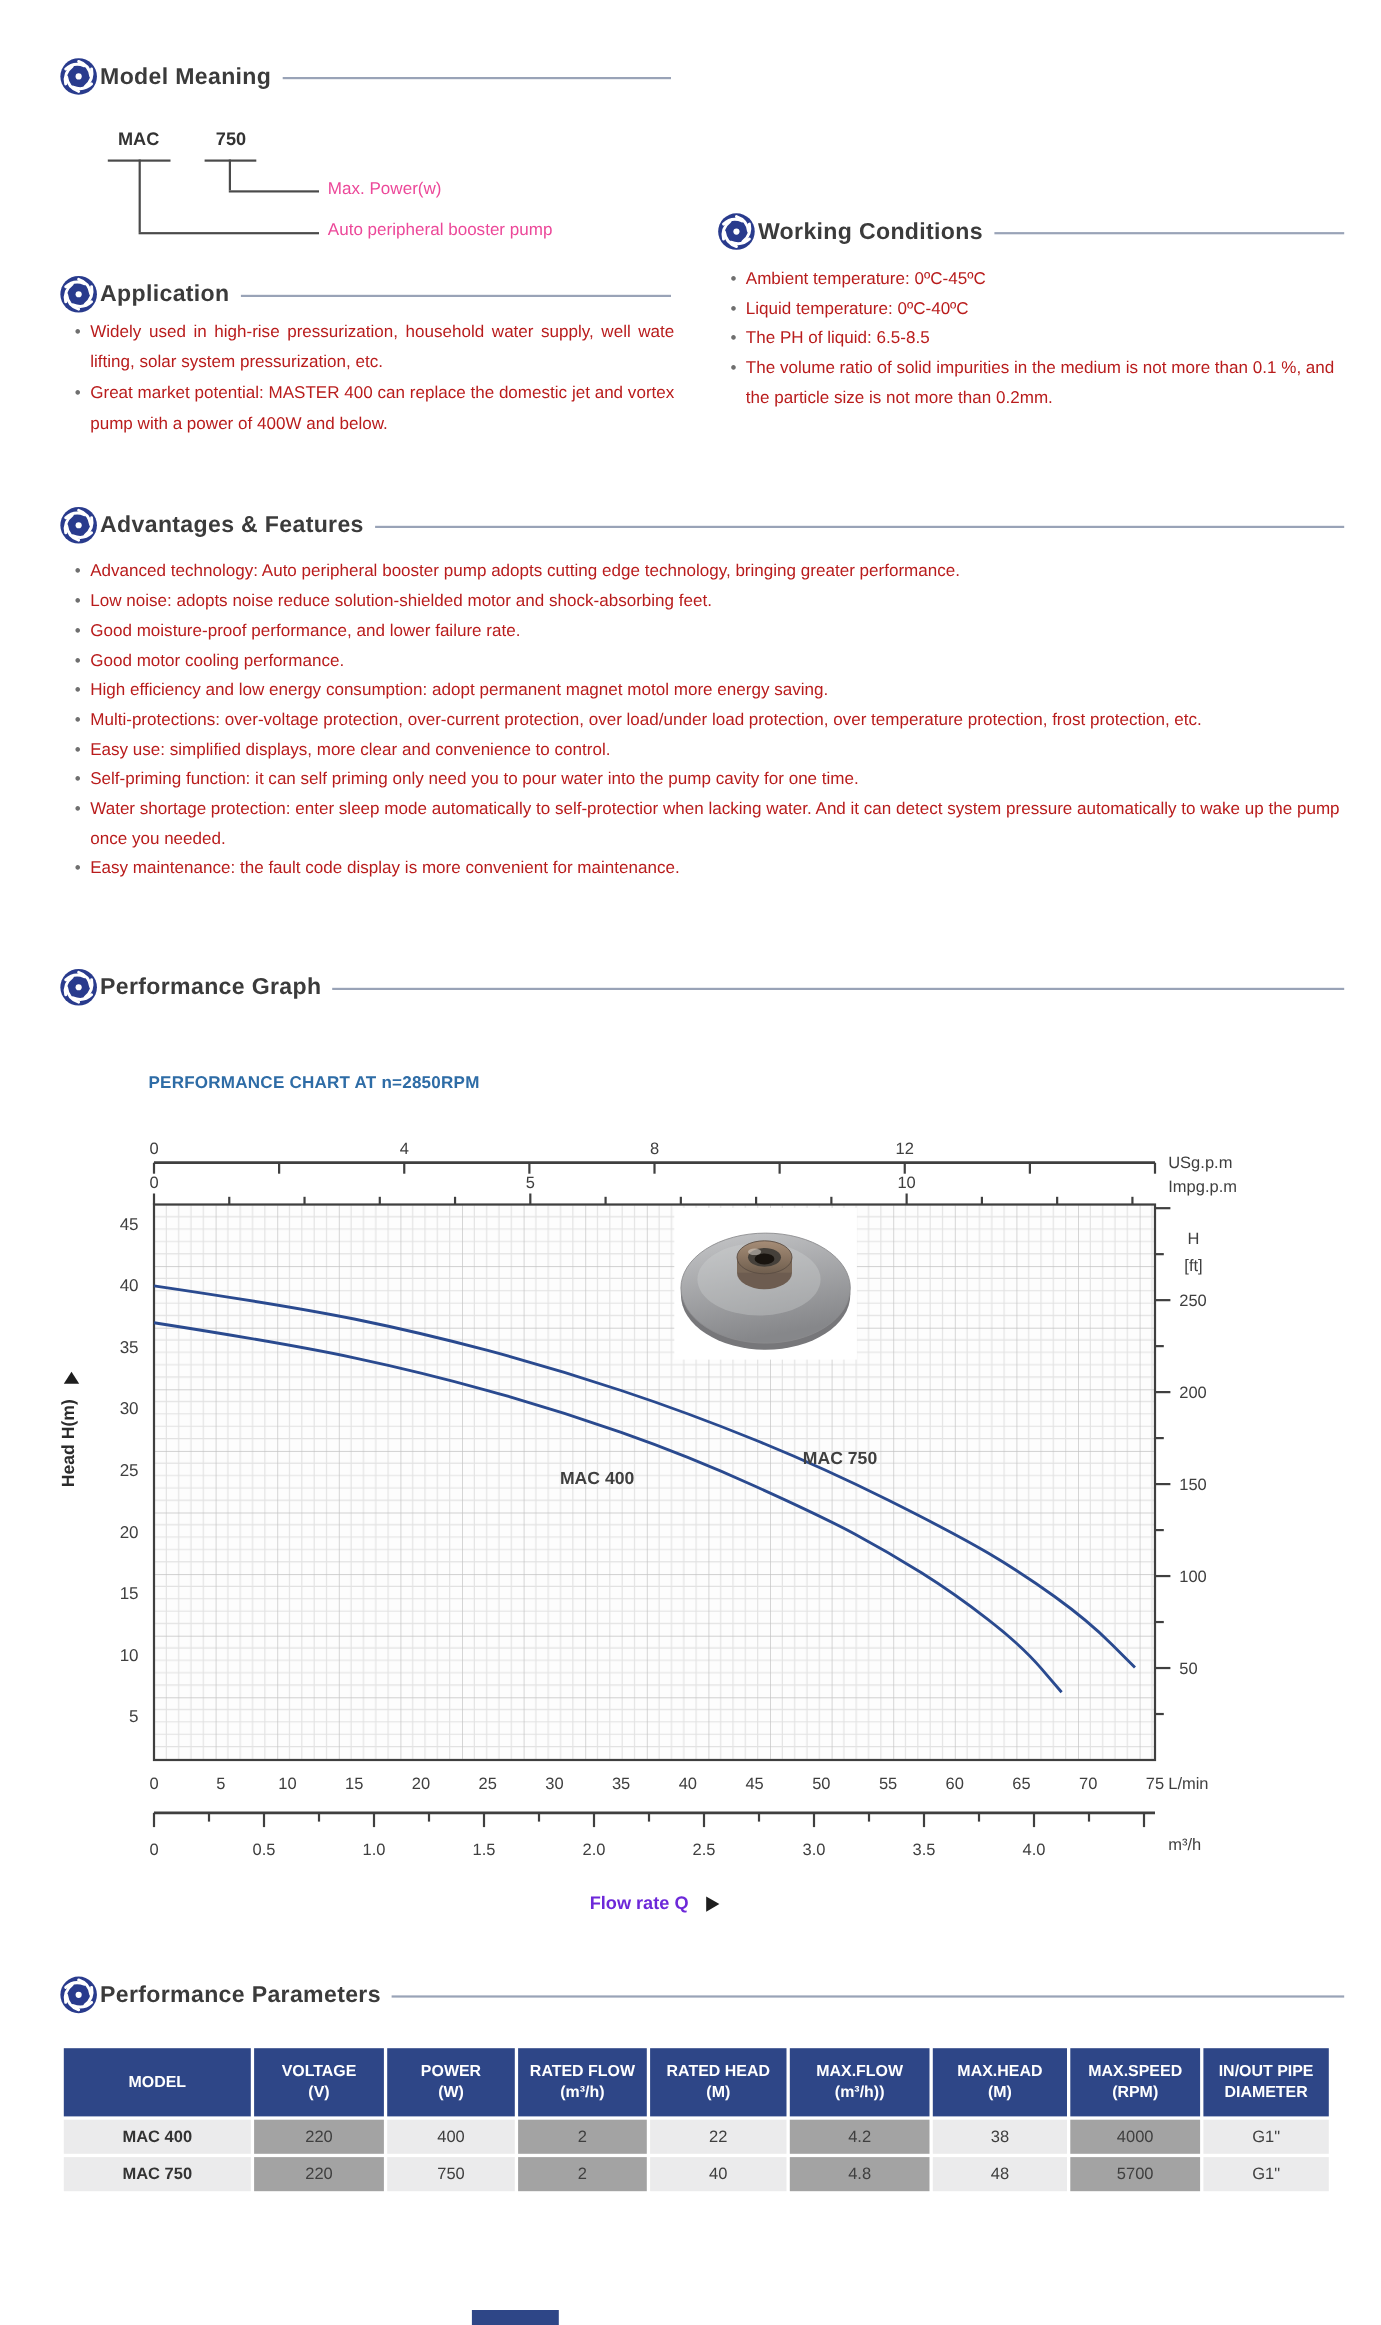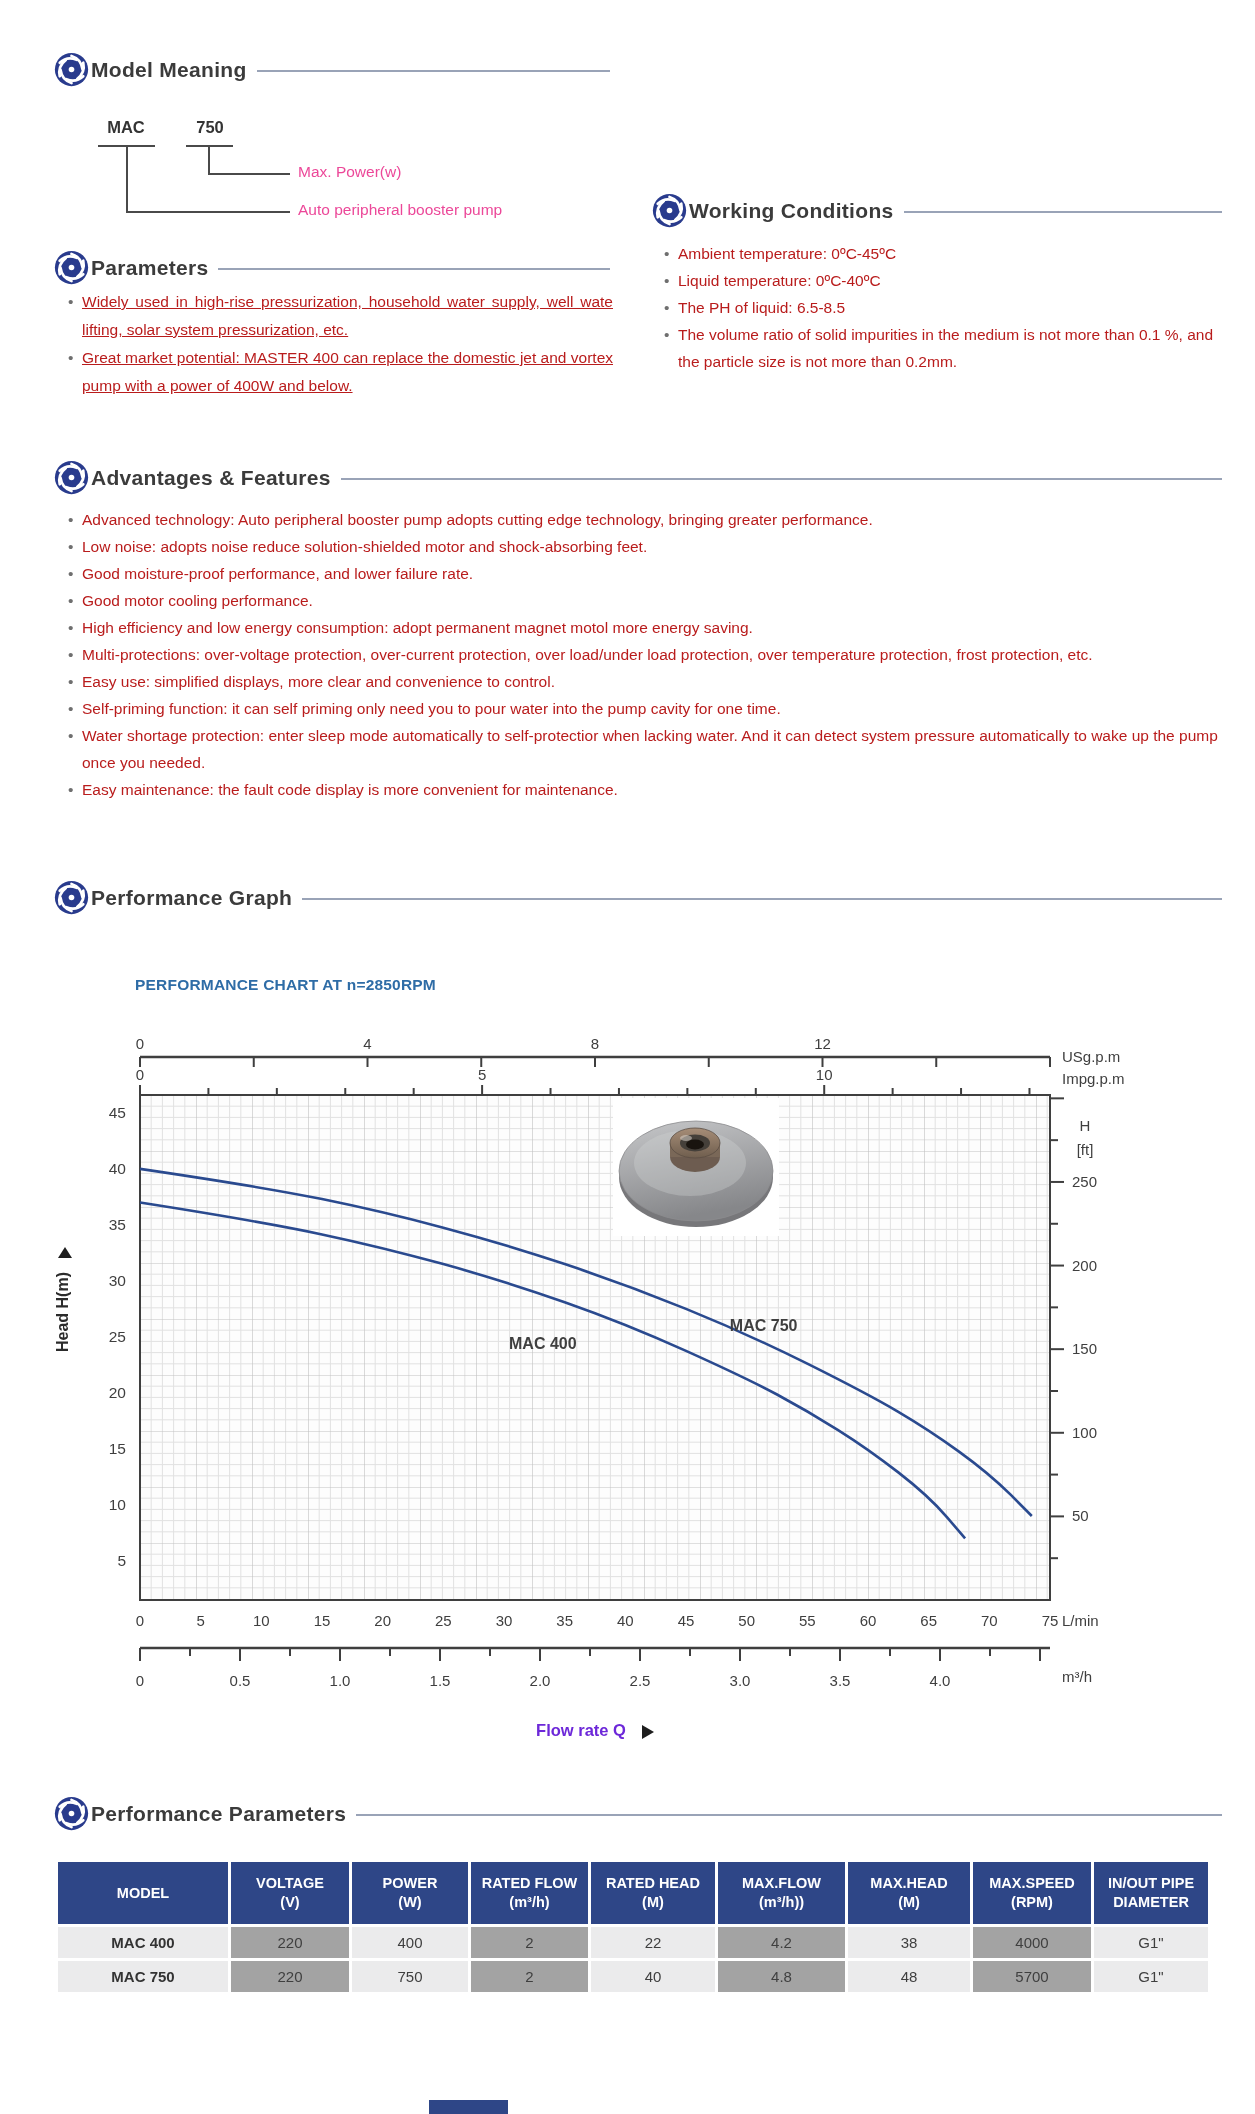--- a/index.html
+++ b/index.html
@@ -5,21 +5,21 @@
   html,body{margin:0;padding:0;background:#fff;}
   .page{position:relative;width:1255px;height:2114px;background:#fff;overflow:hidden;
         font-family:"Liberation Sans",sans-serif;}
   .sec-head{position:absolute;display:flex;align-items:center;gap:2px;}
   .logo{width:35px;height:35px;flex:0 0 auto;}
   .sec-title{font-size:21px;font-weight:bold;color:#3b3b3b;letter-spacing:.3px;white-space:nowrap;}
   .sec-rule{flex:1;border-top:2px solid #99a3b7;margin-left:8px;margin-top:3px;}
   ul.blist{position:absolute;margin:0;padding:0;list-style:none;font-size:15.5px;color:#b91c1c;}
   .blist li{position:relative;padding-left:15px;}
   .blist li::before{content:"\2022";position:absolute;left:1px;color:#6f6f6f;}
-  .lh28 li{line-height:28px;text-decoration:underline;}
+  .lh28 li{line-height:28px;}
   .lh27 li{line-height:27px;}
   .justify li{text-align:justify;}
   .abs{position:absolute;}
   .code{font-size:16.5px;font-weight:bold;color:#333;text-align:center;}
   .dline{border-top:2px solid #4a4a4a;}
   .vline{border-left:2px solid #4a4a4a;}
   .callout{font-size:15.5px;color:#ec4899;white-space:nowrap;}
   .chart-title{font-size:15.5px;font-weight:600;color:#2e6ca6;letter-spacing:.2px;}
   svg.chart{position:absolute;left:0;top:1020px;}
   svg.chart text{font-family:"Liberation Sans",sans-serif;fill:#3f3f3f;}
@@ -92,21 +92,21 @@
   <div class="abs dline" style="left:126px;top:211px;width:164px"></div>
   <div class="abs vline" style="left:208px;top:145px;height:28px"></div>
   <div class="abs dline" style="left:208px;top:173px;width:82px"></div>
   <div class="abs callout" style="left:298px;top:163px">Max. Power(w)</div>
   <div class="abs callout" style="left:298px;top:201px">Auto peripheral booster pump</div>
 
   <div class="sec-head" style="left:54px;top:250px;width:556px">
     <svg class="logo" viewBox="0 0 40 40">
         <use href="#swirl"></use>
       </svg>
-    <div class="sec-title">Parameters</div>
+    <div class="sec-title">Application</div>
     <div class="sec-rule"></div>
   </div>
   <ul class="blist lh28 justify" style="left:67px;top:288px;width:546px">
     <li>Widely used in high-rise pressurization, household water supply, well wate lifting, solar system pressurization, etc.</li>
     <li>Great market potential: MASTER 400 can replace the domestic jet and vortex pump with a power of 400W and below.</li>
   </ul>
 
   <div class="sec-head" style="left:652px;top:193px;width:570px">
     <svg class="logo" viewBox="0 0 40 40">
         <use href="#swirl"></use>

